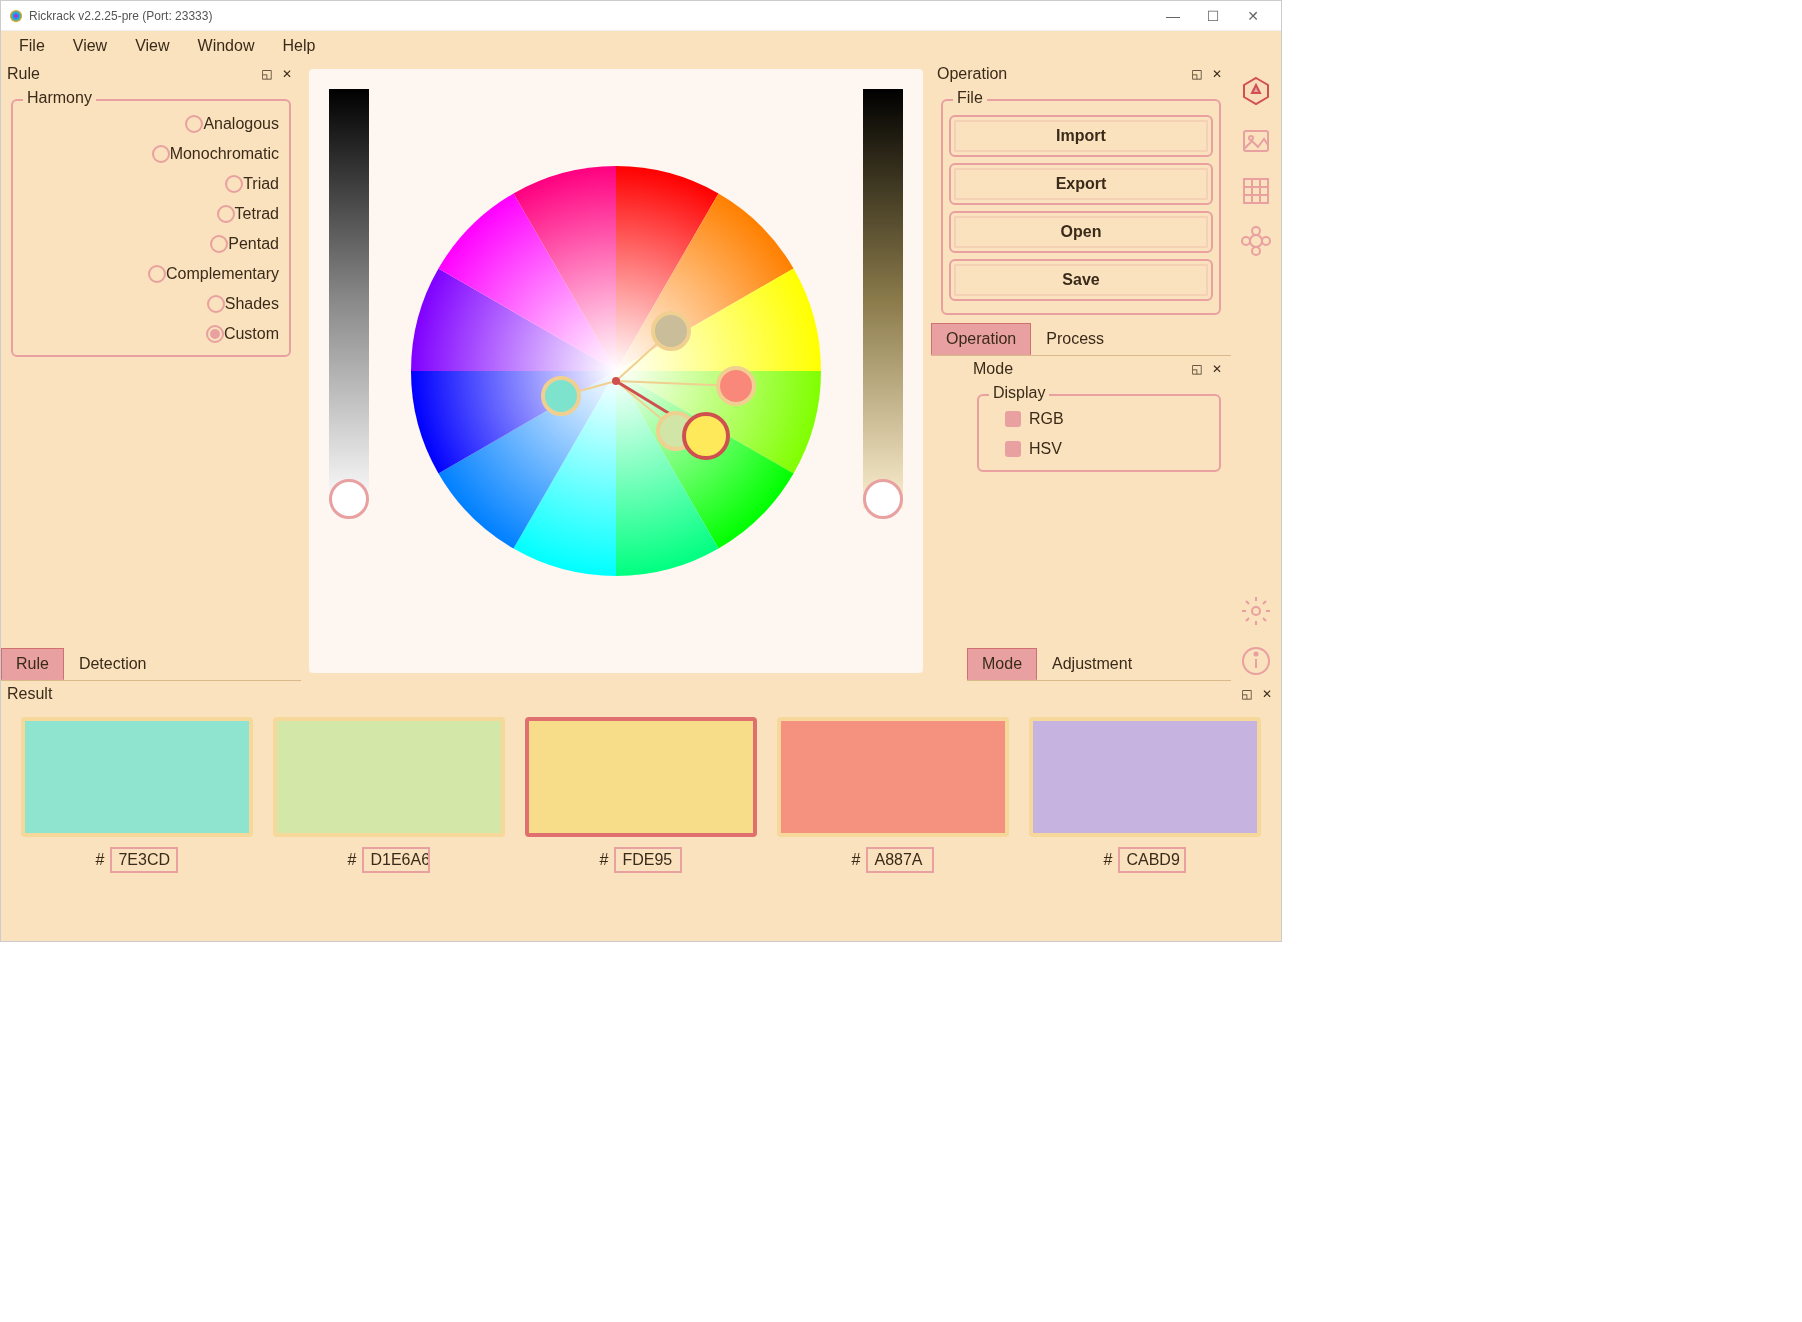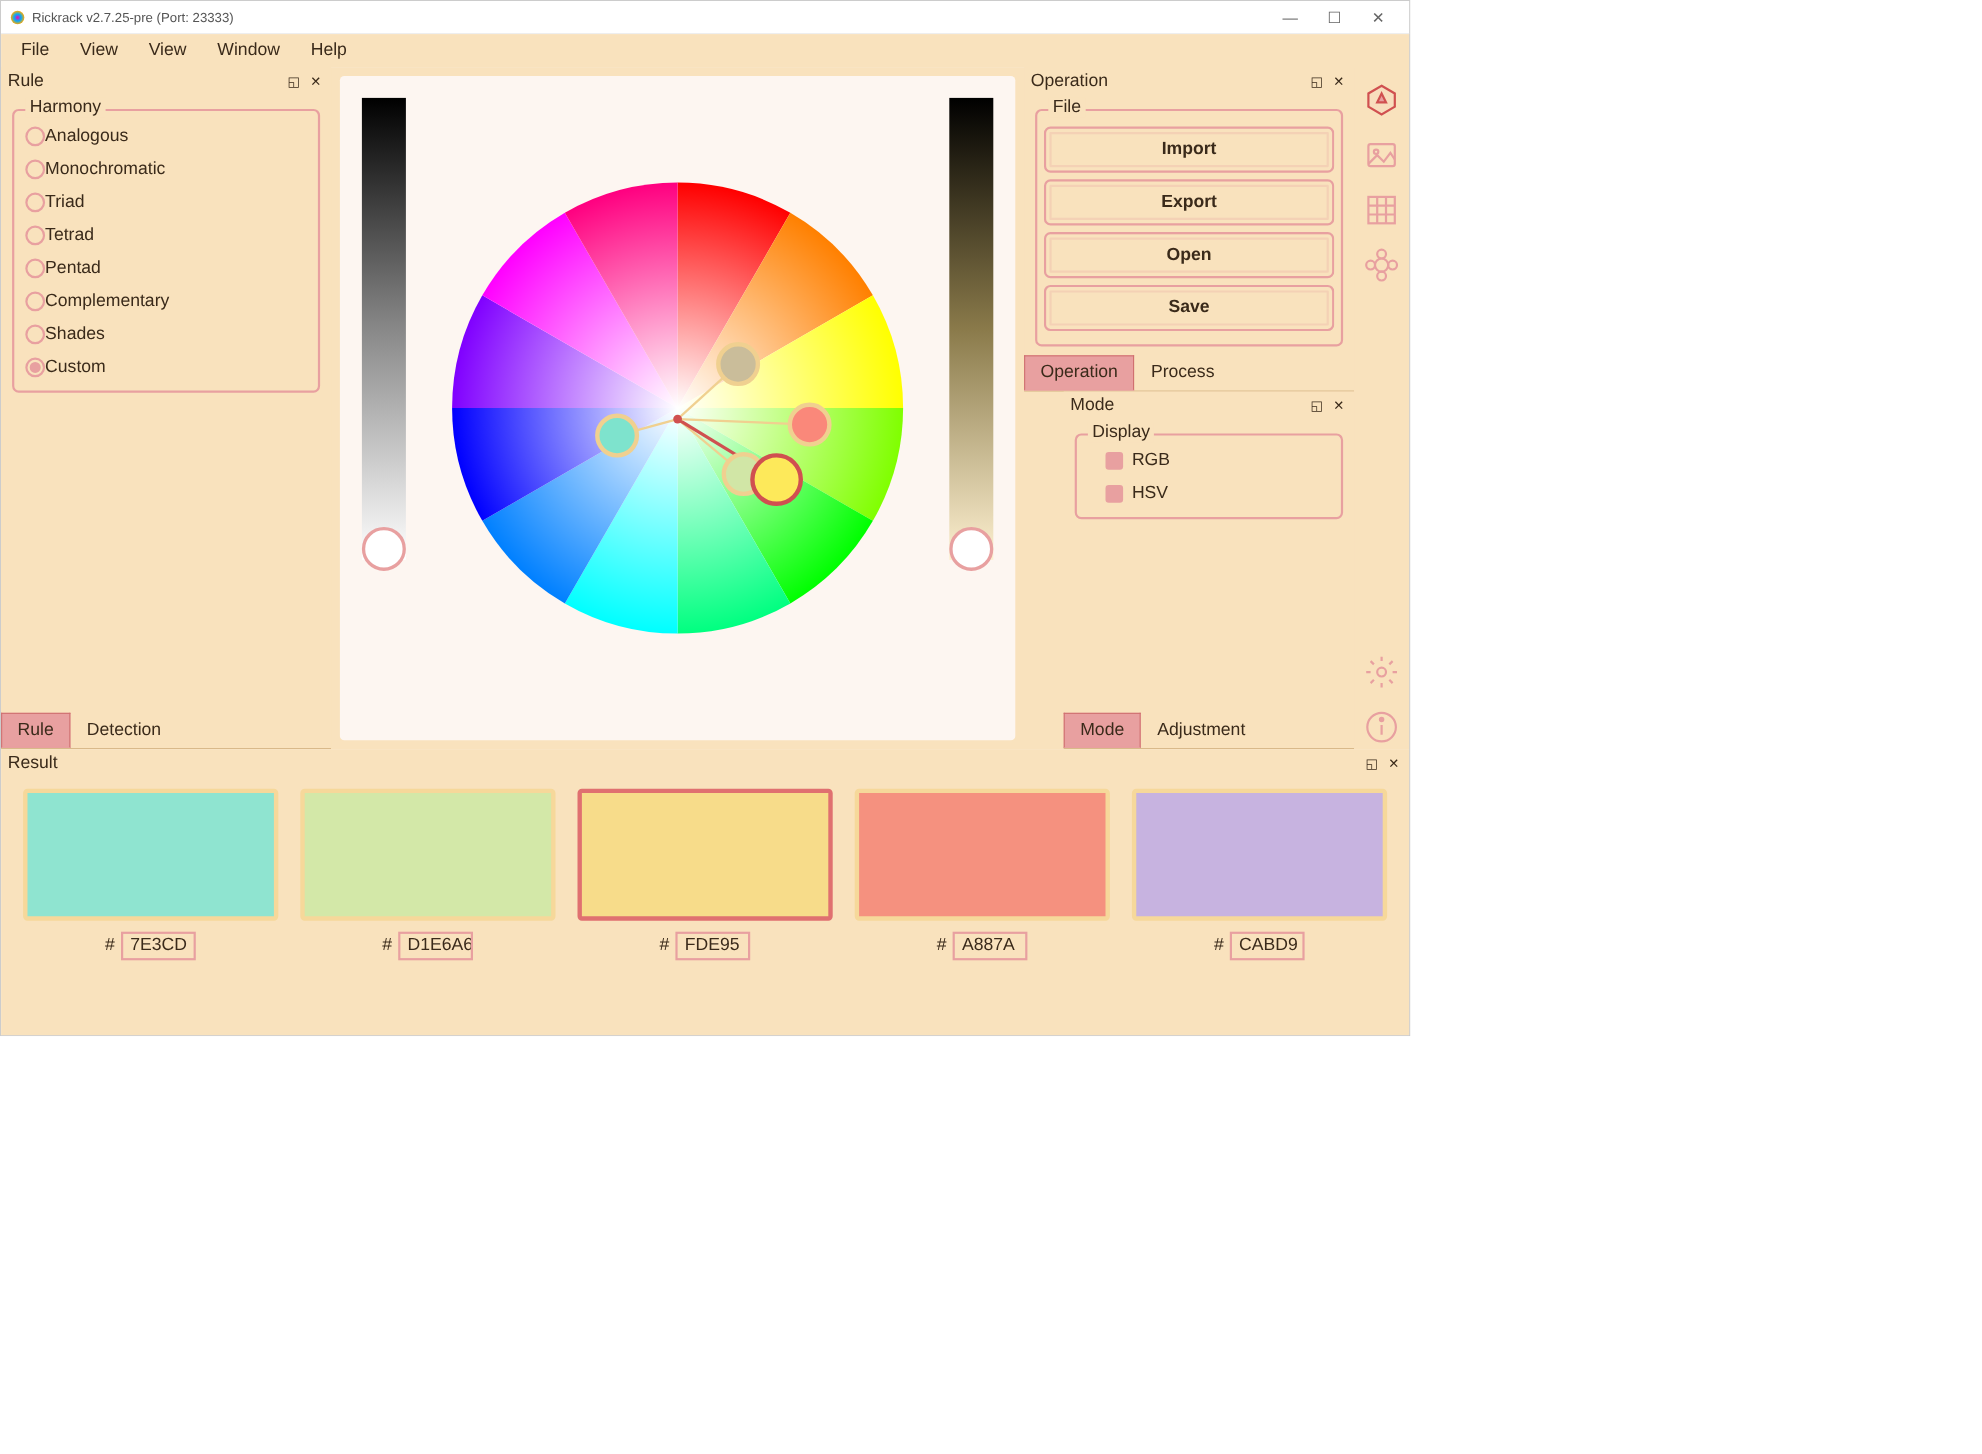--- a/index.html
+++ b/index.html
@@ -24,21 +24,21 @@
 
 .panel { background: #f9e2bd; display: flex; flex-direction: column; }
 .panel-header { display: flex; align-items: center; padding: 4px 6px; font-size: 16px; color: #3a2a1a; }
 .panel-header .spacer { flex: 1; }
 .panel-header .pbtn { width: 16px; height: 16px; margin-left: 4px; color: #3a2a1a; font-size: 12px; display: flex; align-items: center; justify-content: center; }
 .panel-body { padding: 0 8px; overflow: hidden; }
 
 .fieldset { border: 2px solid #e8a0a0; border-radius: 6px; margin: 12px 2px 6px 2px; padding: 8px 6px 6px 6px; position: relative; }
 .fieldset-legend { position: absolute; top: -12px; left: 10px; background: #f9e2bd; padding: 0 4px; font-size: 16px; color: #3a2a1a; }
 
-.radio-row { display: flex; align-items: center; padding: 6px 4px; gap: 0; }
+.radio-row { display: flex; align-items: center; padding: 6px 4px; gap: 0; justify-content: flex-end; }
 .radio-outer { width: 18px; height: 18px; border: 2px solid #e8a0a0; border-radius: 50%; display: flex; align-items: center; justify-content: center; flex-shrink: 0; }
 .radio-inner { width: 10px; height: 10px; border-radius: 50%; background: #e8a0a0; }
 .radio-label { font-size: 16px; color: #3a2a1a; }
 
 .tab-row { display: flex; border-bottom: 1px solid #d9b98a; margin-top: 2px; }
 .tab { padding: 6px 14px; font-size: 16px; color: #3a2a1a; border: 1px solid transparent; }
 .tab.active { background: #e8a0a0; border: 1px solid #d07070; border-bottom: 1px solid #e8a0a0; }
 
 .wheel-area { flex: 1; background: #fdf6f1; margin: 8px; border-radius: 4px; position: relative; display: flex; align-items: center; justify-content: center; }
 .grad-bar { width: 40px; height: 420px; position: absolute; top: 20px; }
@@ -74,21 +74,21 @@
     <svg class="titlebar-icon" viewBox="0 0 16 16">
         <circle cx="8" cy="8" r="7" fill="url(#g1)"></circle>
         <defs>
           <radialGradient id="g1">
             <stop offset="0%" stop-color="#f0a"></stop>
             <stop offset="50%" stop-color="#0af"></stop>
             <stop offset="100%" stop-color="#fa0"></stop>
           </radialGradient>
         </defs>
       </svg>
-    <span>Rickrack v2.7.25-pre (Port: 23333)</span>
+    <span>Rickrack v2.2.25-pre (Port: 23333)</span>
     <div class="titlebar-spacer"></div>
     <div class="titlebar-btn">—</div>
     <div class="titlebar-btn">☐</div>
     <div class="titlebar-btn">✕</div>
   </div>
 
   <div class="menubar" id="menubar">
       <div class="menubar-item">File</div>
       <div class="menubar-item">View</div>
       <div class="menubar-item">View</div>

